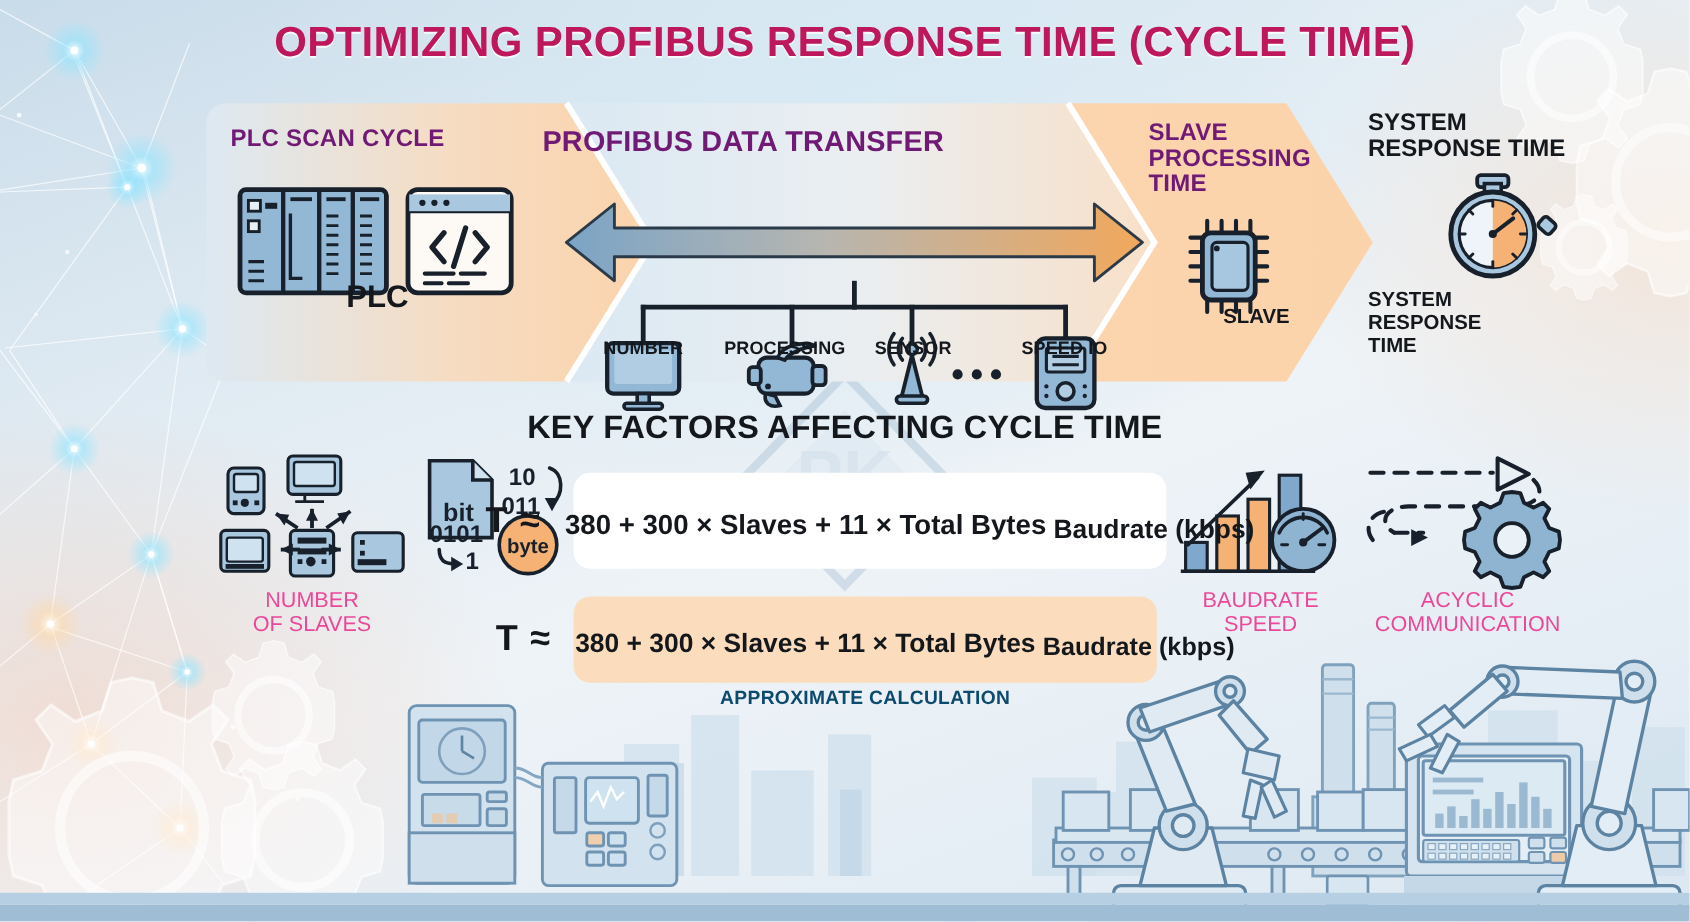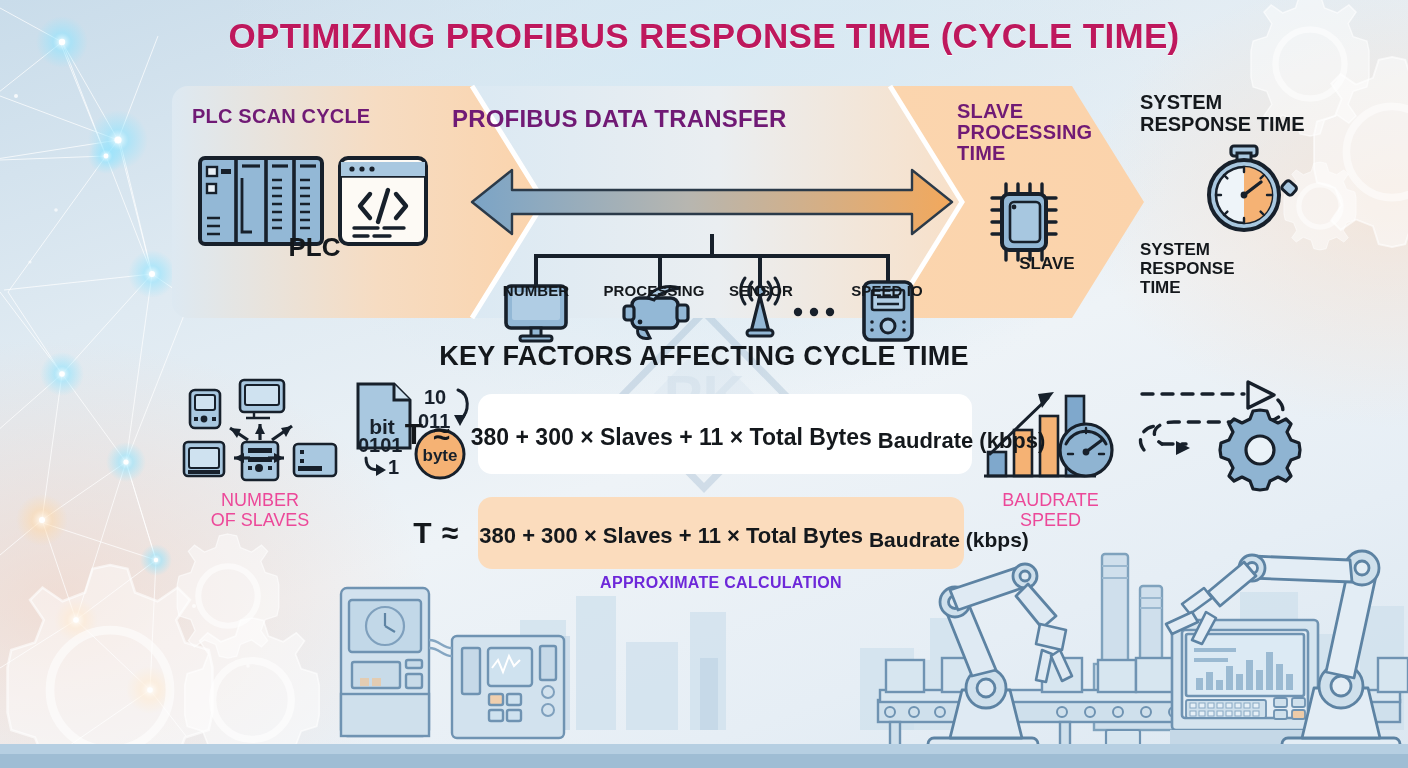--- a/index.html
+++ b/index.html
@@ -73,21 +73,21 @@
   #formula2{left:478px;top:497px;width:486px;height:72px;background:#fbdcbd;}
   .fT{font-size:30px;font-weight:bold;color:#14181c;letter-spacing:1px;white-space:nowrap}
   .frac{display:flex;flex-direction:row;align-items:flex-end}
   .frac .num{font-size:23px;font-weight:bold;color:#14181c;white-space:nowrap;padding:0 6px 3px}
   .frac .bar{height:2.5px;background:#14181c;width:100%;}
   .frac .den{font-size:22px;font-weight:bold;color:#14181c;white-space:nowrap;padding-top:14px}
   #formula2 .frac .num{font-size:22px}
   #formula2 .frac .den{font-size:21px}
   #approx{
     position:absolute;left:478px;top:574px;width:486px;text-align:center;
-    font-size:16px;font-weight:bold;color:#6d28d9;letter-spacing:.3px;
+    font-size:16px;font-weight:bold;color:#0c4a6e;letter-spacing:.3px;
   }
 </style>
 </head>
 <body>
 
 <div class="layer">
 <svg id="bg-net" width="1408" height="768" viewBox="0 0 1408 768">
   <defs>
     <radialGradient id="glow" cx="50%" cy="50%" r="50%">
       <stop offset="0%" stop-color="#ffffff" stop-opacity=".95"></stop>
@@ -659,20 +659,22 @@
       <path d="M16,72 C8,62 14,48 30,48"></path>
     </g>
     <path d="M120,4 L146,17 L120,30 Z" fill="none" stroke="#17202b" stroke-width="3.4" stroke-linejoin="round"></path>
     <path d="M62,70 l-14,-7 v14 Z" fill="#17202b"></path>
     <path d="M34,66 H58" fill="none" stroke="#17202b" stroke-width="3.4" stroke-linecap="round" stroke-dasharray="11 9"></path>
     <g transform="translate(132,66)">
       <path d="M0,-34 L7,-33 L10,-25 L18,-21 L26,-25 L31,-20 L27,-12 L31,-4 L39,-1 L40,6 L39,13 L31,16 L27,24 L31,32 L26,37 L18,33 L10,37 L7,45 L0,46 L-7,45 L-10,37 L-18,33 L-26,37 L-31,32 L-27,24 L-31,16 L-39,13 L-40,6 L-39,-1 L-31,-4 L-27,-12 L-31,-20 L-26,-25 L-18,-21 L-10,-25 L-7,-33 Z" fill="#8fb4d2" stroke="#17202b" stroke-width="3.2" stroke-linejoin="round"></path>
       <circle cx="0" cy="6" r="14" fill="#eaf2f8" stroke="#17202b" stroke-width="3.2"></circle>
     </g>
   </svg>
+  <div class="cap" style="white-space:pre-line">ACYCLIC
+COMMUNICATION</div>
 </div>
 
 <div class="formula" id="formula1">
   <div class="fT">T ≈</div>
   <div class="frac">
     <div class="num">380 + 300 × Slaves + 11 × Total Bytes</div>
     <div class="bar"></div>
     <div class="den">Baudrate (kbps)</div>
   </div>
 </div>

